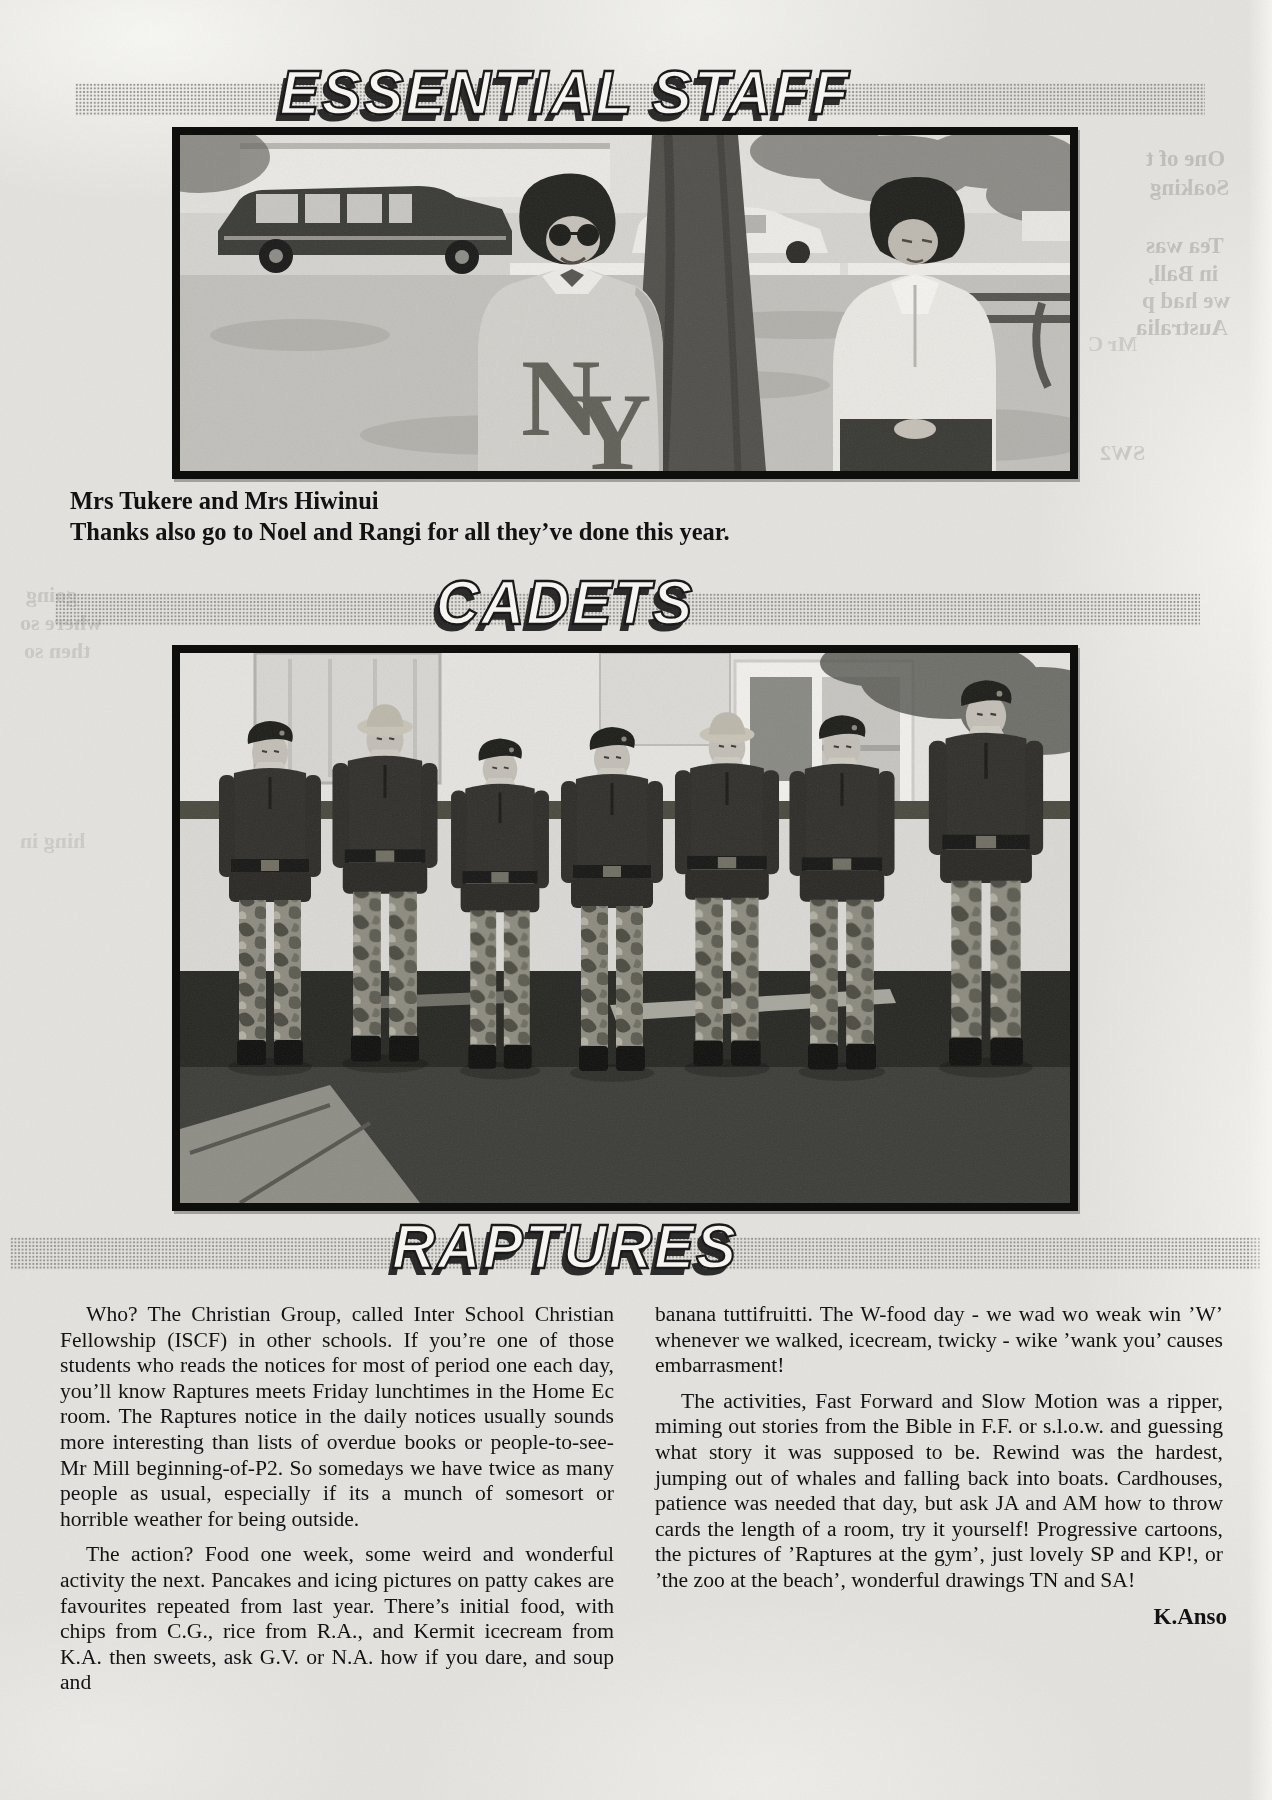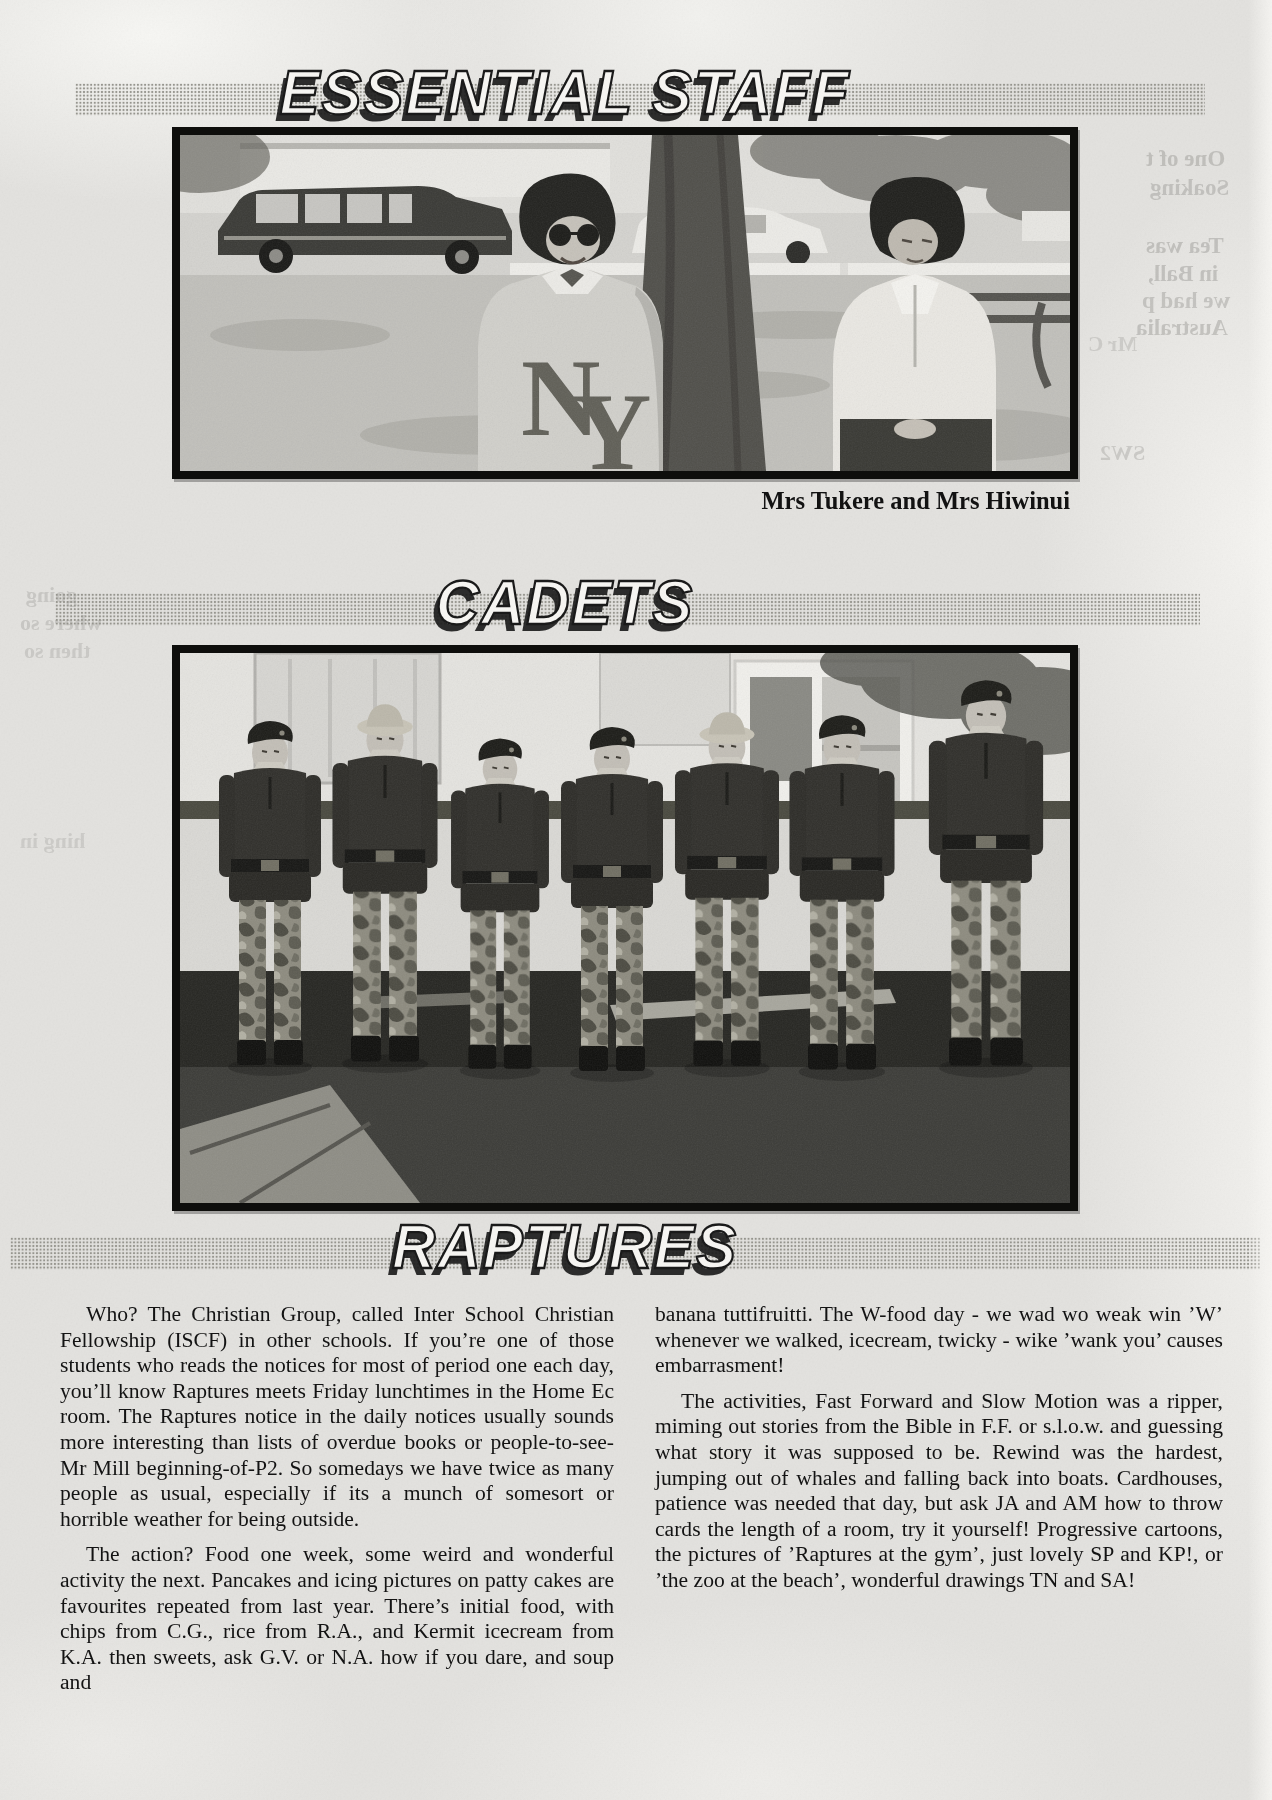--- a/index.html
+++ b/index.html
@@ -42,21 +42,21 @@
   .photo-frame{
     position:absolute;border:8px solid #0e0e0c;
     box-shadow:inset 0 0 0 3px #f1f0ec, 2px 3px 0 rgba(40,40,40,.35);
     background:#cfcecb;
   }
   .pf1{left:172px;top:127px;width:890px;height:336px;}
   .pf2{left:172px;top:645px;width:890px;height:550px;}
   .photo-frame svg{display:block;}
 
   .caption{
-    position:absolute;left:70px;width:1000px;text-align:right;
+    position:absolute;left:70px;width:1000px;text-align:left;
     font-weight:700;font-size:24.5px;line-height:30px;color:#121212;
   }
   .cap1{top:486px;}
   .cap2{top:517px;}
 
   .col{
     position:absolute;top:1292px;text-align:justify;
     font-size:21.6px;line-height:25.6px;color:#131313;
   }
   .col-left{left:50px;width:574px;}
@@ -207,20 +207,21 @@
         <path d="M722,105 l10,2 M742,105 l10,2" stroke="#4a443d" stroke-width="2.5" fill="none"></path>
         <path d="M727,124 q8,5 16,1" stroke="#544d45" stroke-width="2.5" fill="none"></path>
         <rect x="660" y="284" width="152" height="52" fill="#393934"></rect>
         <ellipse cx="735" cy="294" rx="21" ry="10" fill="#c6c1b8"></ellipse>
       </g>
       <rect width="890" height="336" filter="url(#grain1)" opacity=".10"></rect>
     </svg>
   </div>
 
   <div class="caption cap1">Mrs Tukere and Mrs Hiwinui</div>
+  <div class="caption cap2">Thanks also go to Noel and Rangi for all they’ve done this year.</div>
 
   <div class="band" style="left:55px;width:1145px;top:593px;"></div>
   <div class="title t2">CADETS</div>
 
   <div class="photo-frame pf2">
     <svg width="890" height="550" viewBox="0 0 890 550">
       <defs>
         <filter id="grain2" x="0" y="0" width="100%" height="100%">
           <feTurbulence type="fractalNoise" baseFrequency="0.8" numOctaves="2" result="n"></feTurbulence>
           <feColorMatrix in="n" type="saturate" values="0"></feColorMatrix>
@@ -326,20 +327,21 @@
   <div class="band" style="left:10px;width:1250px;top:1237px;"></div>
   <div class="title t3">RAPTURES</div>
 
   <div class="col col-left">
     <p>Who? The Christian Group, called Inter School Christian Fellowship (ISCF) in other schools. If you’re one of those students who reads the notices for most of period one each day, you’ll know Raptures meets Friday lunchtimes in the Home Ec room. The Raptures notice in the daily notices usually sounds more interesting than lists of overdue books or people-to-see-Mr Mill beginning-of-P2. So somedays we have twice as many people as usual, especially if its a munch of somesort or horrible weather for being outside.</p>
     <p>The action? Food one week, some weird and wonderful activity the next. Pancakes and icing pictures on patty cakes are favourites repeated from last year. There’s initial food, with chips from C.G., rice from R.A., and Kermit icecream from K.A. then sweets, ask G.V. or N.A. how if you dare, and soup and</p>
   </div>
   <div class="col col-right">
     <p class="cont">banana tuttifruitti. The W-food day - we wad wo weak win ’W’ whenever we walked, icecream, twicky - wike ’wank you’ causes embarrasment!</p>
     <p>The activities, Fast Forward and Slow Motion was a ripper, miming out stories from the Bible in F.F. or s.l.o.w. and guessing what story it was supposed to be. Rewind was the hardest, jumping out of whales and falling back into boats. Cardhouses, patience was needed that day, but ask JA and AM how to throw cards the length of a room, try it yourself! Progressive cartoons, the pictures of ’Raptures at the gym’, just lovely SP and KP!, or ’the zoo at the beach’, wonderful drawings TN and SA!</p>
+    <span class="signature">K.Anso</span>
   </div>
 
   <div class="edge-strip"></div>
 
   <svg class="noise" width="1272" height="1800">
     <filter id="pnoise">
         <feTurbulence type="fractalNoise" baseFrequency="0.55" numOctaves="2" result="n"></feTurbulence>
       <feColorMatrix in="n" type="saturate" values="0"></feColorMatrix>
       </filter>
     <rect width="1272" height="1800" filter="url(#pnoise)"></rect>

